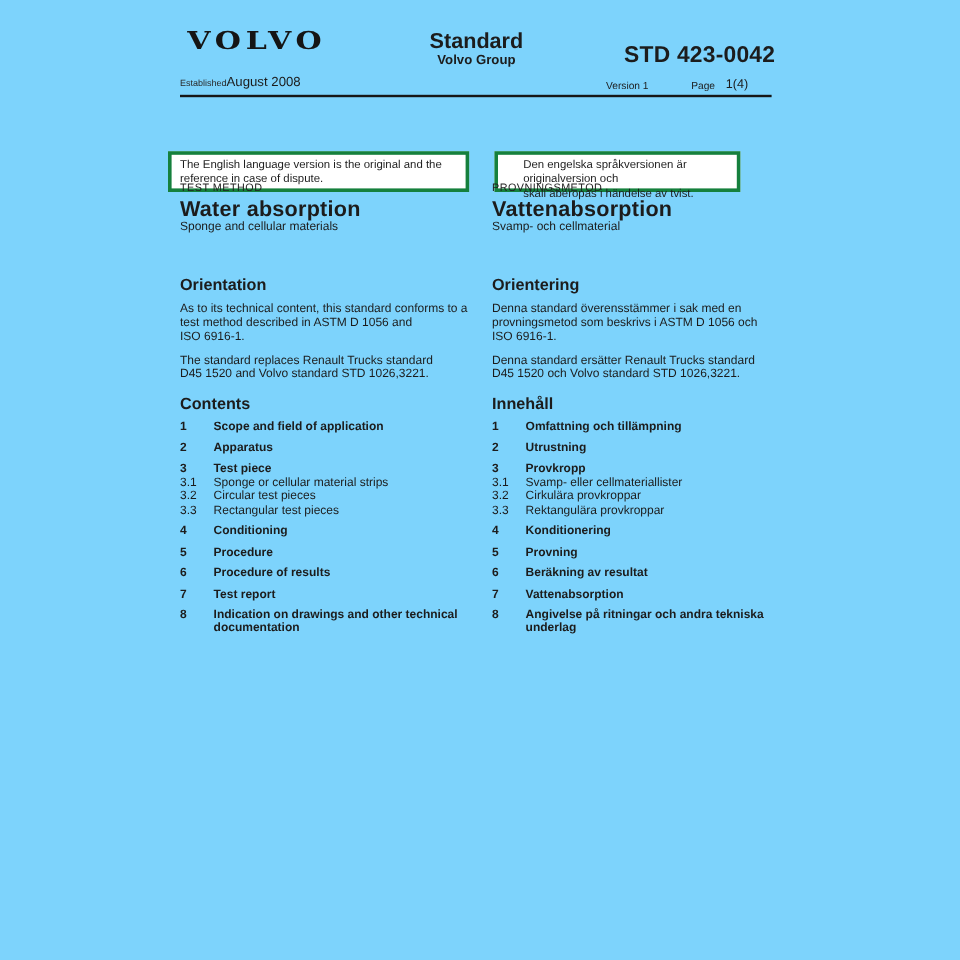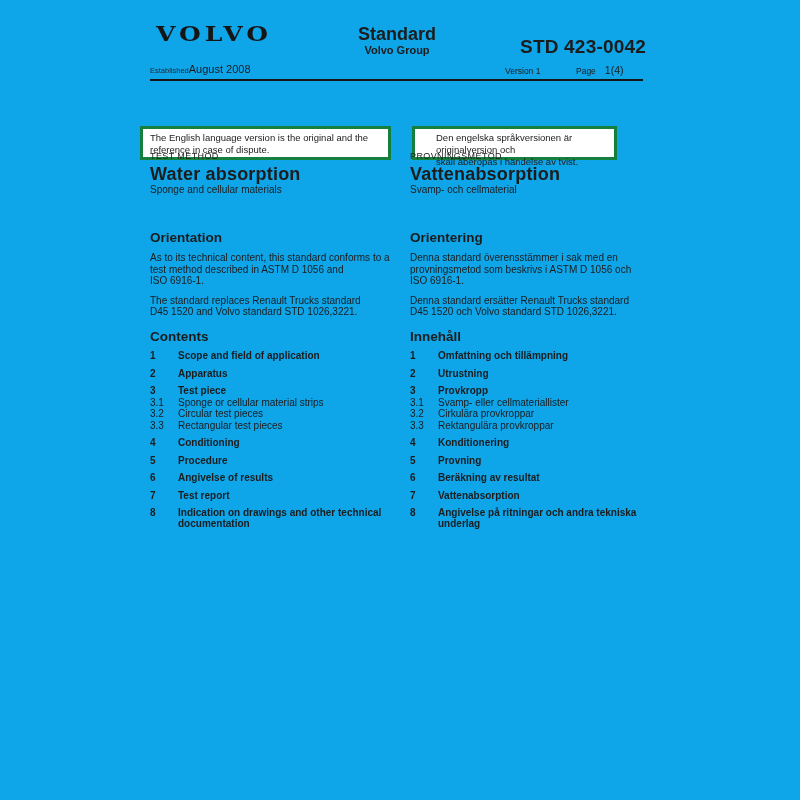--- a/index.html
+++ b/index.html
@@ -3,21 +3,21 @@
 <meta charset="utf-8">
 <style>
   html,body{margin:0;padding:0;}
   body{
     width:800px;height:800px;position:relative;
     background:#ffffff;
     font-family:"Liberation Sans", sans-serif;
     color:#1c1c1c;
     -webkit-font-smoothing:antialiased;
   }
-  .page{position:absolute;inset:0;background:#0ea5e9;overflow:hidden;}
+  .page{position:absolute;inset:0;background:#7dd3fc;overflow:hidden;}
 
   
   .logo{
     position:absolute;left:156px;top:22px;
     font-family:"DejaVu Serif", serif;
     font-weight:bold;font-size:25px;letter-spacing:4px;
     transform:scaleY(0.82);transform-origin:top left;
     color:#151515;
   }
   .center-head{position:absolute;left:317px;top:24px;width:160px;text-align:center;}
@@ -150,21 +150,21 @@
           <span class="toc-text">Conditioning</span>
         </div>
 
         <div class="toc-row">
           <span class="toc-num">5</span>
           <span class="toc-text">Procedure</span>
         </div>
 
         <div class="toc-row">
           <span class="toc-num">6</span>
-          <span class="toc-text">Angivelse of results</span>
+          <span class="toc-text">Procedure of results</span>
         </div>
 
         <div class="toc-row">
           <span class="toc-num">7</span>
           <span class="toc-text">Test report</span>
         </div>
 
         <div class="toc-row">
           <span class="toc-num">8</span>
           <span class="toc-text">Indication on drawings and other technical

